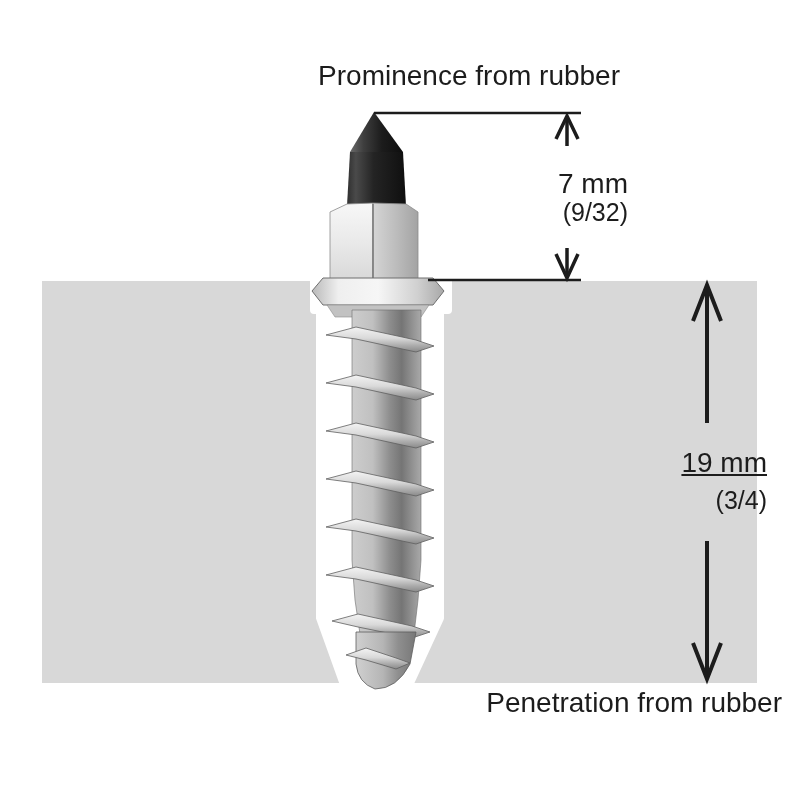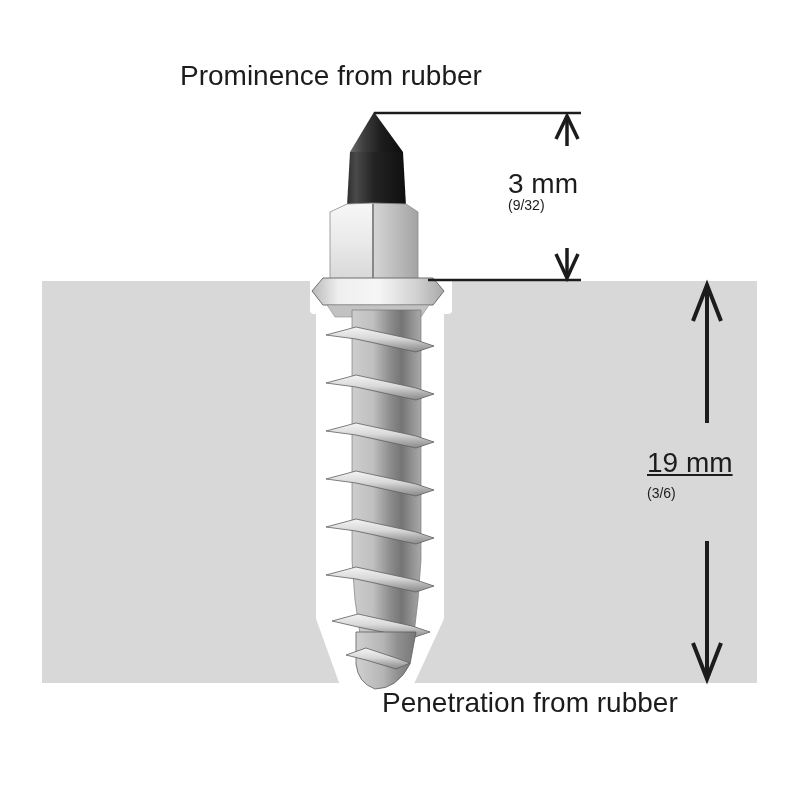--- a/index.html
+++ b/index.html
@@ -2,23 +2,23 @@
 <html style="--rubber: #d8d8d8; --ink: #1c1c1c;"><head>
 <meta charset="utf-8">
 <style>
   html,body{margin:0;padding:0}
   body{
     width:800px;height:800px;position:relative;overflow:hidden;
     background:#ffffff;
     font-family:"Liberation Sans", sans-serif;
     color:var(--ink,#1c1c1c);
   }
-  .lbl{position:absolute;text-align:left;line-height:1.12;white-space:nowrap;z-index:3;}
+  .lbl{position:absolute;text-align:right;line-height:1.12;white-space:nowrap;z-index:3;}
   .lbl.big{font-size:28px;}
-  .lbl.frac{font-size:14px;}
+  .lbl.frac{font-size:25px;}
   #rubber{
     position:absolute;left:42px;top:281px;width:715px;height:402px;
     background:var(--rubber,#d8d8d8);z-index:1;
   }
   #gfx{position:absolute;left:0;top:0;z-index:2;}
   #title-top{left:180px;top:60px;width:440px;}
   #dim7-value{left:508px;top:168px;width:120px;}
   #dim7-frac{left:508px;top:198px;width:120px;}
   #dim19-value{left:647px;top:447px;width:120px;text-decoration:underline;}
   #dim19-frac{left:647px;top:486px;width:120px;}
@@ -135,19 +135,19 @@
     <polyline points="693,321 707,285 721,321"></polyline>
   </g>
   <g stroke="#1c1c1c" fill="none" stroke-width="4">
     <line x1="707" y1="541" x2="707" y2="674"></line>
     <polyline points="693,643 707,679 721,643"></polyline>
   </g>
 </svg>
 
 <div class="lbl big" id="title-top">Prominence from rubber</div>
 
-<div class="lbl big" id="dim7-value">3 mm</div>
+<div class="lbl big" id="dim7-value">7 mm</div>
 <div class="lbl frac" id="dim7-frac">(9/32)</div>
 
 <div class="lbl big" id="dim19-value">19 mm</div>
-<div class="lbl frac" id="dim19-frac">(3/6)</div>
+<div class="lbl frac" id="dim19-frac">(3/4)</div>
 
 <div class="lbl big" id="label-bottom">Penetration from rubber</div>
 
 </body></html>

